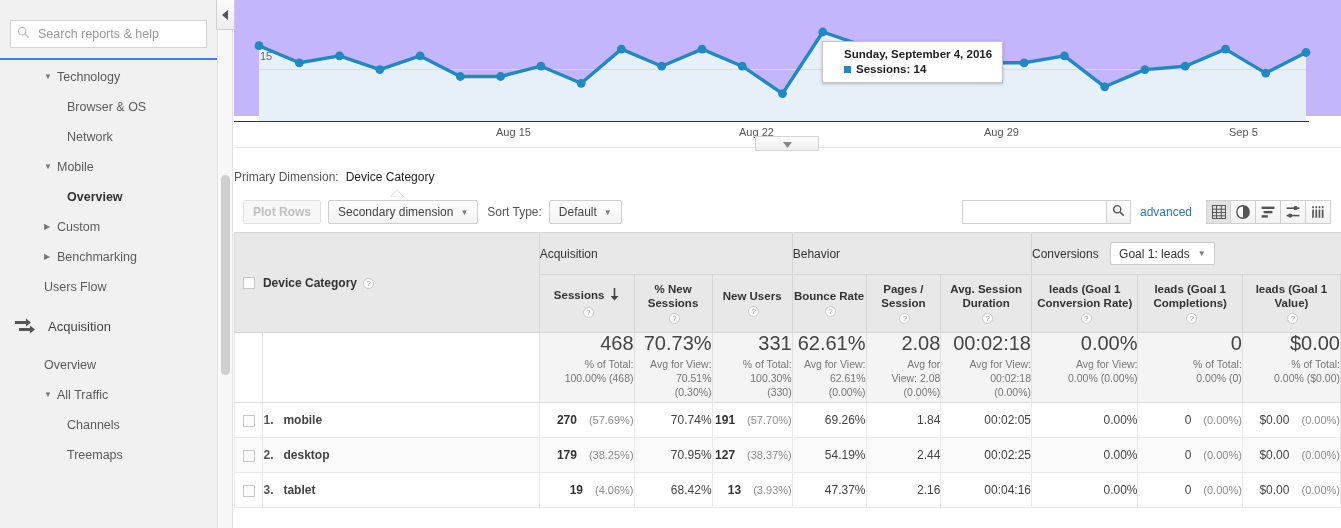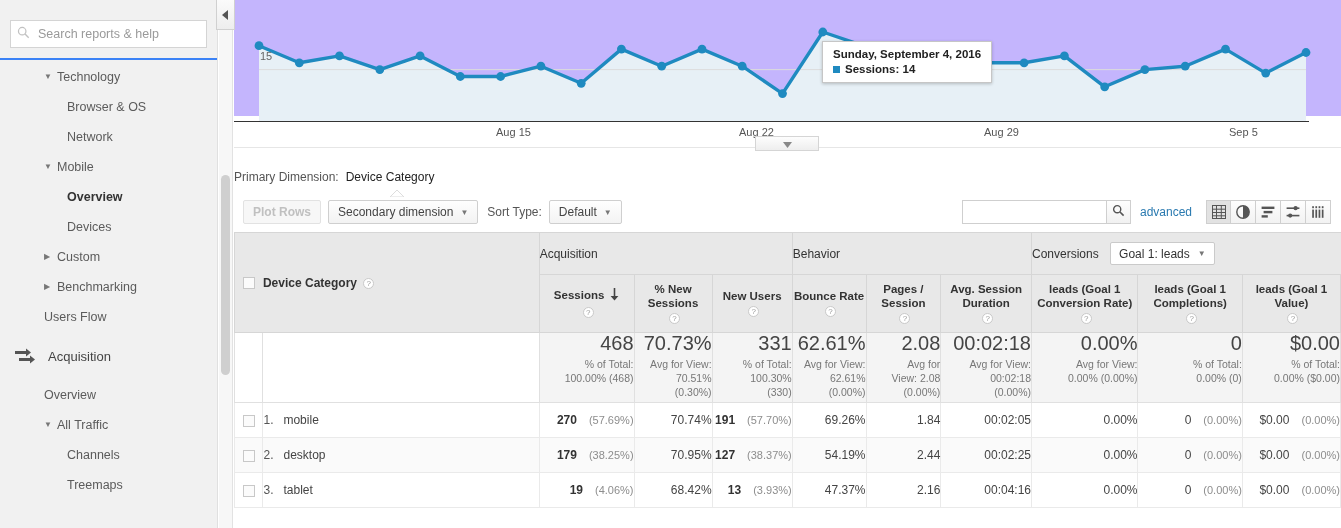--- a/index.html
+++ b/index.html
@@ -102,21 +102,21 @@
     background:linear-gradient(#fdfdfd,#eeeeee);
     border:1px solid #d5d5d5;
     display:flex; align-items:center; justify-content:center;
     cursor:pointer; z-index:6;
   }
 
   
   #tooltip {
     position:absolute; left:588px; top:41px; z-index:12;
     background:#fff; border:1px solid #c6c6c6;
-    padding:6px 10px 7px 10px;
+    padding:6px 10px 7px 21px;
     box-shadow:0 1px 3px rgba(0,0,0,.22);
     white-space:nowrap;
   }
   #tooltip .tt-date { font-size:11.5px; color:#222; font-weight:bold; }
   #tooltip .tt-row {
     font-size:11.5px; color:#222; font-weight:bold;
     margin-top:3px; display:flex; align-items:center;
   }
   #tooltip .tt-sw {
     width:7px; height:7px; background:#1f8ac0; margin-right:5px;
@@ -237,21 +237,21 @@
   .tot .big { font-size:20px; color:#444; display:block; line-height:1.05; font-weight:normal;}
   .tot .sub { font-size:10.5px; color:#777; display:block; line-height:1.35; margin-top:3px; }
 
   
   .dr td {
     border:1px solid #eaeaea; border-top:none; height:35px;
     vertical-align:middle; font-size:12px; color:#444;
     text-align:right; padding:0 8px; white-space:nowrap;
   }
   .dr td.cb { text-align:center; padding:0; }
-  .dr td.nm { text-align:left; padding-left:42px; }
+  .dr td.nm { text-align:left; padding-left:42px;font-weight:bold; }
   .dr .idx { color:#555; display:inline-block; width:20px; }
   .dr .lnk { color:#444; }
   .dr .strong { font-weight:bold; color:#333; }
   .dr .pct { color:#8d8d8d; font-size:11px; margin-left:12px; }
   .dr:nth-child(even) td { background:#fafafa; }
   .dr:nth-child(odd) td { background:#fff; }
 
   input[type=checkbox].gcb {
     width:12px; height:12px; margin:0; vertical-align:middle;
     -webkit-appearance:none; appearance:none;
@@ -287,23 +287,20 @@
     <div class="nav-item lvl-leaf">
       <span>Network</span>
     </div>
 
     <div class="nav-item lvl-group">
       <span class="tri">▼</span>
       <span>Mobile</span>
     </div>
     <div class="nav-item lvl-leaf sel">
       <span>Overview</span>
-    </div>
-    <div class="nav-item lvl-leaf">
-      <span>Devices</span>
     </div>
 
     <div class="nav-item lvl-group">
       <span class="tri">▶</span>
       <span>Custom</span>
     </div>
     <div class="nav-item lvl-group">
       <span class="tri">▶</span>
       <span>Benchmarking</span>
     </div>

